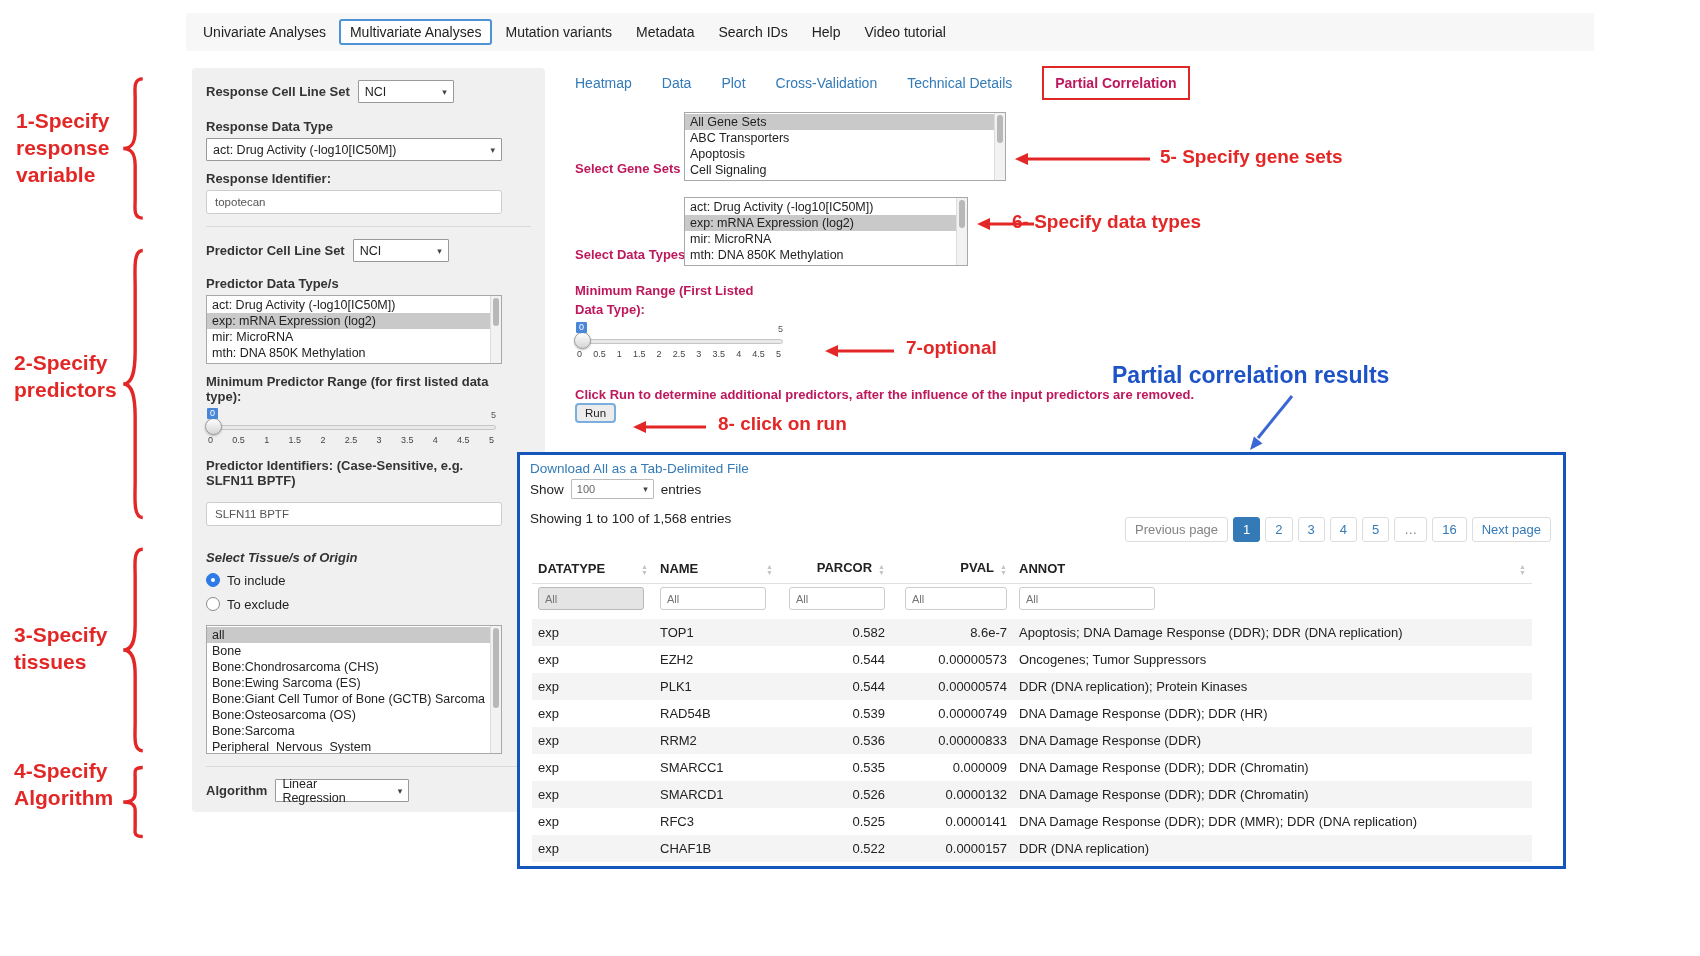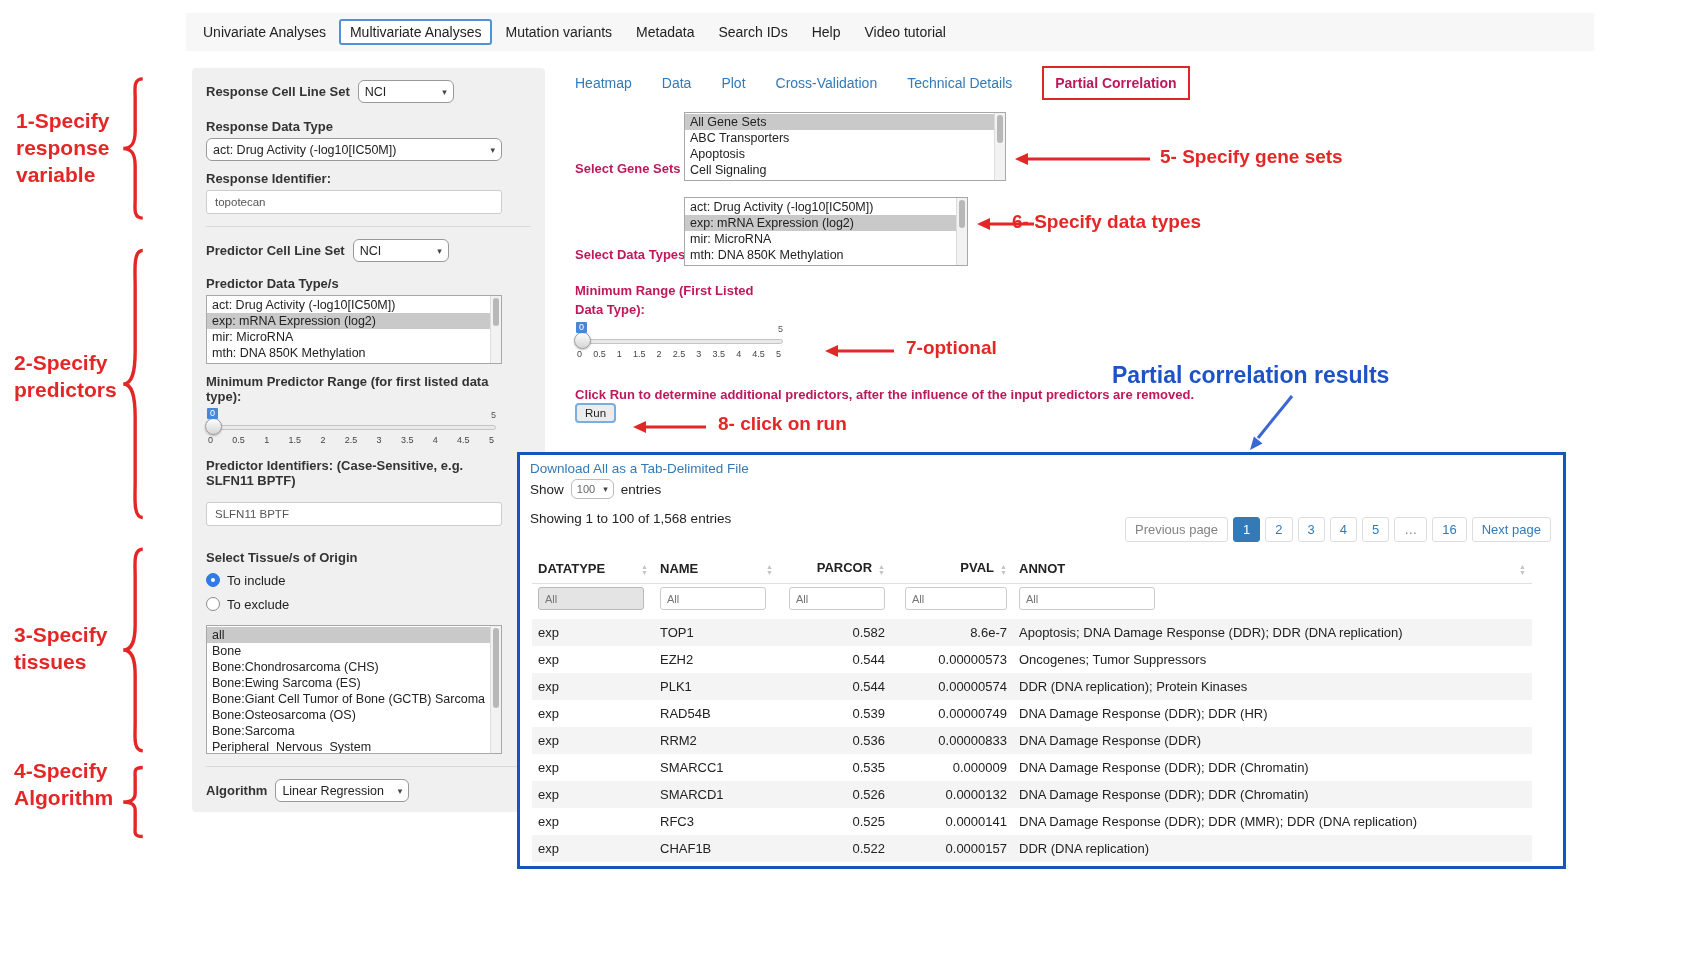--- a/index.html
+++ b/index.html
@@ -15,21 +15,21 @@
   .red-note{position:absolute;color:#e32726;font-weight:700;font-size:21px;line-height:1.28;}
   .red-note.small{font-size:19px;white-space:nowrap;}
   .blue-note{position:absolute;color:#1d53c6;font-weight:700;font-size:23px;white-space:nowrap;}
   .brace{position:absolute;width:26px;overflow:visible;}
   .arrow{position:absolute;overflow:visible;}
 
   
   .sidebar{position:absolute;left:192px;top:68px;width:353px;height:744px;background:#f0f0f0;border-radius:4px;padding:12px 14px 0 14px;overflow:hidden;}
   .lbl{font-weight:700;font-size:13px;color:#333;}
   .inline-row{display:flex;align-items:center;gap:8px;}
-  .sel{display:inline-flex;align-items:center;justify-content:space-between;background:#fff;border:1px solid #999;border-radius:6px;height:23px;padding:0 6px;font-size:12.5px;color:#222;cursor:pointer;}
+  .sel{display:inline-flex;align-items:center;justify-content:space-between;background:#fff;border:1px solid #999;border-radius:1px;height:23px;padding:0 6px;font-size:12.5px;color:#222;cursor:pointer;gap:40px;}
   .sel .car{margin-left:8px;font-size:9px;color:#444;}
   .ti{display:block;width:296px;height:24px;border:1px solid #ccc;border-radius:3px;background:#fff;font-size:11.5px;color:#555;padding:0 8px;font-family:inherit;}
   .listbox{position:relative;background:#fff;border:1px solid #a8a8a8;overflow:hidden;}
   .listbox .opts{padding:1px 0;}
   .opt{font-size:12.5px;padding:0 5px;height:16px;line-height:16px;white-space:nowrap;cursor:pointer;color:#222;}
   .opt.hi{background:#c9c9c9;}
   .fake-scroll{position:absolute;top:0;right:0;bottom:0;width:11px;background:#f2f2f2;border-left:1px solid #ddd;}
   .fake-scroll .thumb{position:absolute;left:2px;right:2px;border-radius:4px;background:#b8b8b8;}
   hr.div{border:none;border-top:1px solid #d9d9d9;margin:12px 0;}
 
@@ -175,21 +175,21 @@
           <span class="tick">3.5</span>
           <span class="tick">4</span>
           <span class="tick">4.5</span>
           <span class="tick">5</span>
         </div>
     </div>
 
     <div class="lbl" style="margin-top:6px;width:296px;">Predictor Identifiers: (Case-Sensitive, e.g. SLFN11 BPTF)</div>
     <input class="ti" style="margin-top: 14px;" value="SLFN11 BPTF">
 
-    <div class="lbl" style="margin-top:24px;">Select Tissue/s of Origin</div>
+    <div class="lbl" style="margin-top:24px;font-style:italic;">Select Tissue/s of Origin</div>
     <div class="radio-row">
       <span class="radio checked"></span>
       <span>To include</span>
     </div>
     <div class="radio-row">
       <span class="radio"></span>
       <span>To exclude</span>
     </div>
 
     <div class="listbox" style="width:296px;height:129px;margin-top:12px;">

